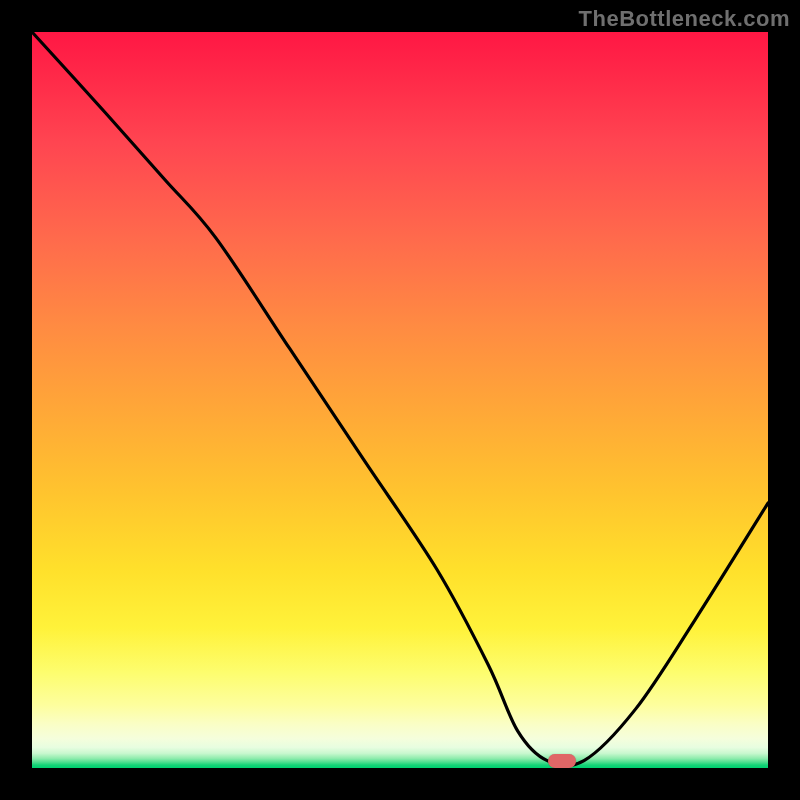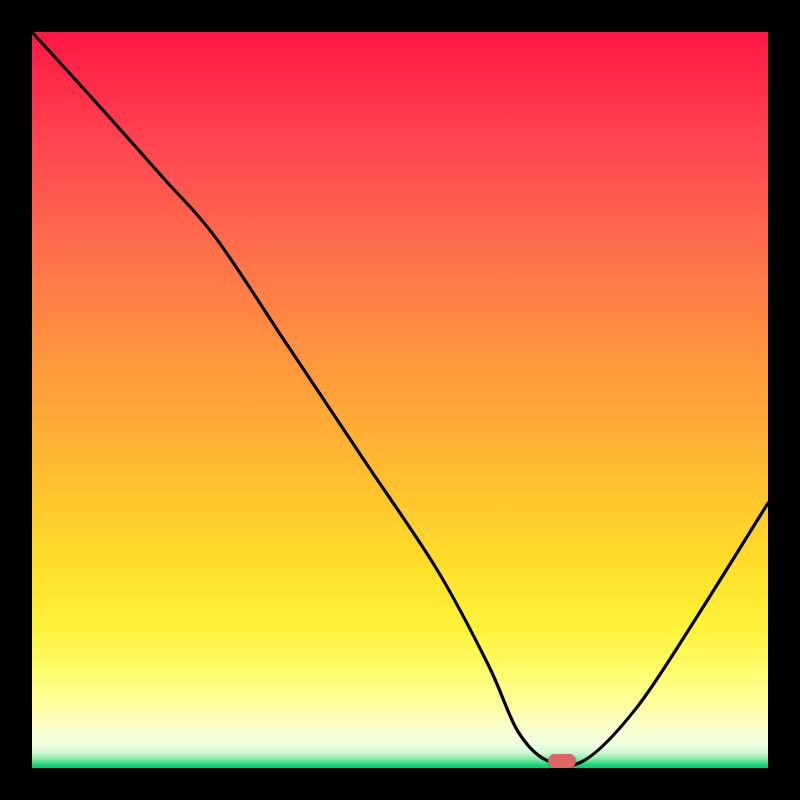--- a/index.html
+++ b/index.html
@@ -71,20 +71,21 @@
     font-size: 22px;
     font-weight: bold;
     color: #6f6f6f;
     letter-spacing: 0.5px;
   }
 </style>
 </head>
 <body>
 
 <div class="stage">
+  <div class="watermark">TheBottleneck.com</div>
 
   <div class="plot-area">
     <svg class="curve" viewBox="0 0 736 736" preserveAspectRatio="none">
       <path fill="none" stroke="#000" stroke-width="3.2" stroke-linecap="round" d="M 0,0 C 12.266666666666667,13.49333333333334 51.52000000000001,56.42666666666672 73.60000000000001,80.96000000000004 C 95.68,105.49333333333335 114.07999999999998,126.3466666666666 132.48,147.19999999999993 C 150.88,168.05333333333326 163.14666666666668,177.8666666666667 184,206.08000000000004 C 204.85333333333332,234.29333333333338 233.06666666666663,279.68 257.59999999999997,316.48 C 282.1333333333333,353.28000000000003 306.66666666666663,390.08 331.2,426.88 C 355.73333333333335,463.68 383.94666666666666,502.9333333333333 404.8,537.28 C 425.65333333333336,571.6266666666667 442.82666666666665,605.9733333333334 456.32,632.96 C 469.81333333333333,659.9466666666667 475.9466666666667,683.2533333333333 485.76000000000005,699.2 C 495.5733333333334,715.1466666666668 504.15999999999997,723.7333333333333 515.1999999999999,728.64 C 526.2399999999999,733.5466666666666 537.28,737.2266666666667 552,728.64 C 566.72,720.0533333333333 585.12,700.4266666666667 603.52,677.12 C 621.92,653.8133333333333 640.3199999999999,623.1466666666666 662.4,588.8 C 684.48,554.4533333333333 723.7333333333333,490.6666666666667 736,471.04"></path>
     </svg>
     <div class="marker" style="left: 529.92px; top: 728.64px;"></div>
   </div>
 </div>
 
 </body></html>

